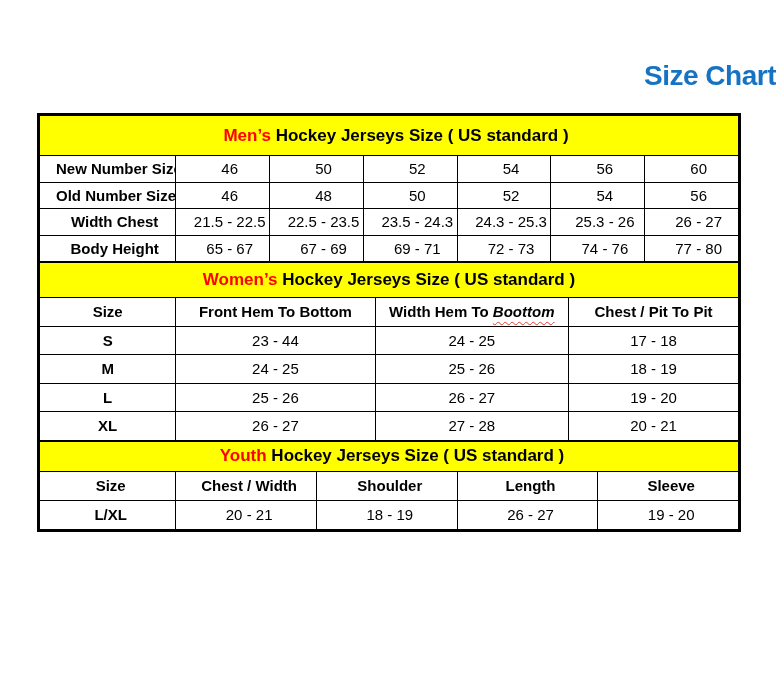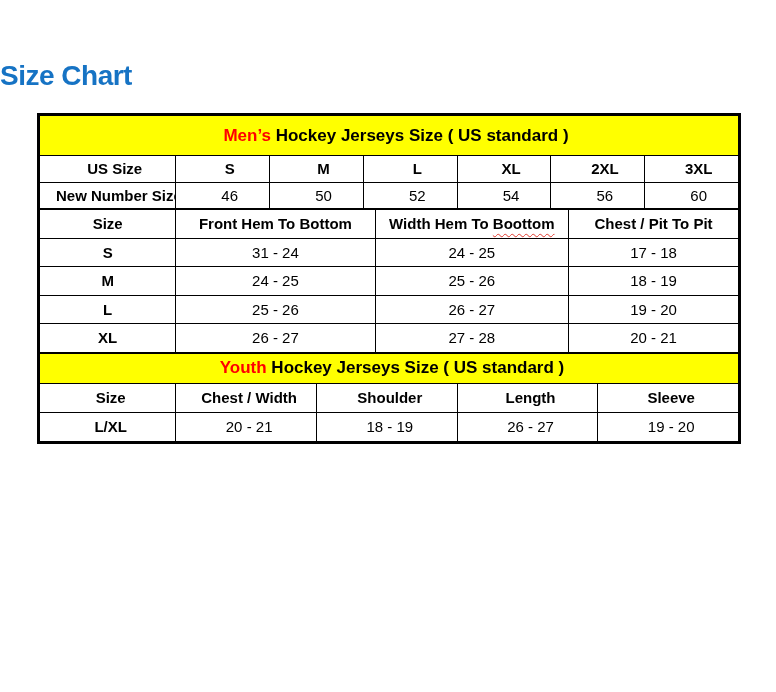--- a/index.html
+++ b/index.html
@@ -5,21 +5,21 @@
   html,body { margin:0; padding:0; }
   body {
     width:776px; height:692px;
     background:#ffffff;
     font-family:"Liberation Sans", sans-serif;
     color:#000000;
     overflow:hidden;
   }
   .page-title {
     margin:60px 0 21px 0;
-    text-align:left;
+    text-align:right;
     font-size:28px;
     font-weight:bold;
     color:#1673C4;
     letter-spacing:-0.5px;
   }
   .chart-wrap {
     width:700px;
     margin-left:37px;
     border:2px solid #000;
   }
@@ -51,20 +51,21 @@
   .womens td, .womens th { height:27.5px; }
   .youth td, .youth th   { height:28px;padding-left:8px; }
   .mens td.row-label { font-weight:bold; }
   .womens td.row-label, .youth td.row-label { font-weight:bold; }
   .sq {
     text-decoration:underline;
     text-decoration-style:wavy;
     text-decoration-color:#E03C31;
     text-decoration-thickness:1px;
     text-underline-offset:4px;
+    font-style:italic;
   }
 </style>
 </head>
 <body>
 
 <main>
 
   <h1 class="page-title">Size Chart</h1>
 
   <div class="chart-wrap">
@@ -75,59 +76,80 @@
           <col style="width:13.42%">
           <col style="width:13.42%">
           <col style="width:13.42%">
           <col style="width:13.42%">
           <col style="width:13.42%">
           <col style="width:13.4%">
       </colgroup>
       <tbody>
           <tr>
         <td colspan="7" class="band"><span class="band-accent">Men’s</span><span> Hockey Jerseys Size ( US standard )</span></td>
-      </tr>
-      <tr>
-        <th>US Size</th>
-        <th>S</th>
-        <th>M</th>
-        <th>L</th>
-        <th>XL</th>
-        <th>2XL</th>
-        <th>3XL</th>
       </tr>
       <tr>
         <td class="row-label">New Number Size</td>
         <td>46</td>
         <td>50</td>
         <td>52</td>
         <td>54</td>
         <td>56</td>
         <td>60</td>
+      </tr>
+      <tr>
+        <td class="row-label">Old Number Size</td>
+        <td>46</td>
+        <td>48</td>
+        <td>50</td>
+        <td>52</td>
+        <td>54</td>
+        <td>56</td>
+      </tr>
+      <tr>
+        <td class="row-label">Width Chest</td>
+        <td>21.5 - 22.5</td>
+        <td>22.5 - 23.5</td>
+        <td>23.5 - 24.3</td>
+        <td>24.3 - 25.3</td>
+        <td>25.3 - 26</td>
+        <td>26 - 27</td>
+      </tr>
+      <tr>
+        <td class="row-label">Body Height</td>
+        <td>65 - 67</td>
+        <td>67 - 69</td>
+        <td>69 - 71</td>
+        <td>72 - 73</td>
+        <td>74 - 76</td>
+        <td>77 - 80</td>
       </tr>
     </tbody>
       </table>
 
     <table class="womens">
       <colgroup>
         <col style="width:19.5%">
           <col style="width:28.5%">
           <col style="width:27.7%">
           <col style="width:24.3%">
       </colgroup>
       <tbody>
+          <tr>
+        <td colspan="4" class="band"><span class="band-accent">Women’s</span><span> Hockey Jerseys Size ( US standard )</span></td>
+      </tr>
       <tr>
         <th>Size</th>
         <th>Front Hem To Bottom</th>
         <th><span>Width Hem To </span><span class="sq">Boottom</span></th>
         <th>Chest / Pit To Pit</th>
       </tr>
       <tr>
         <td class="row-label">S</td>
-        <td>31 - 24</td>
+        <td>23 - 44</td>
         <td>24 - 25</td>
         <td>17 - 18</td>
       </tr>
       <tr>
         <td class="row-label">M</td>
         <td>24 - 25</td>
         <td>25 - 26</td>
         <td>18 - 19</td>
       </tr>
       <tr>

